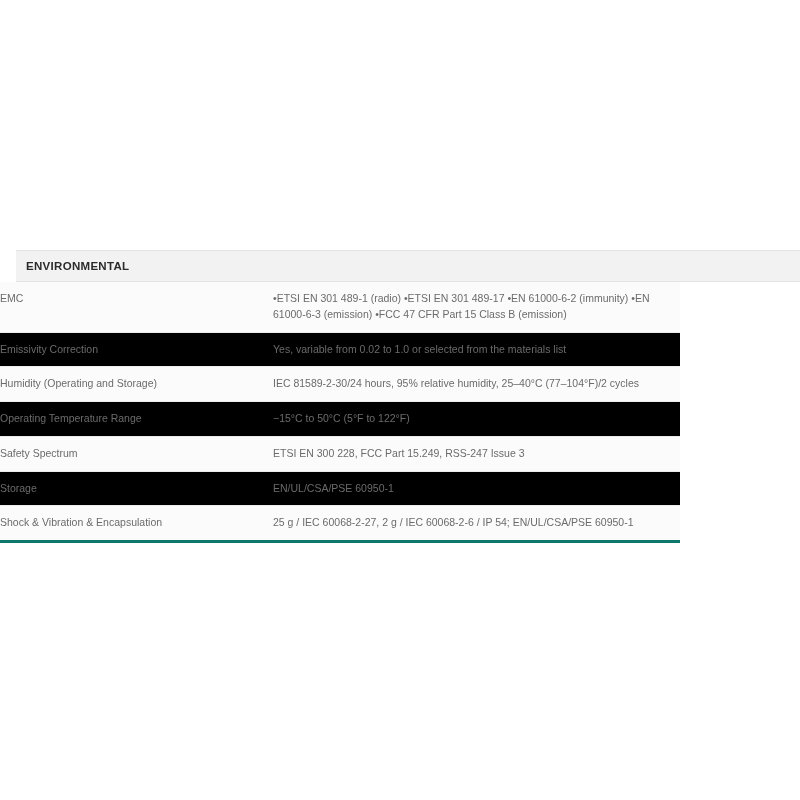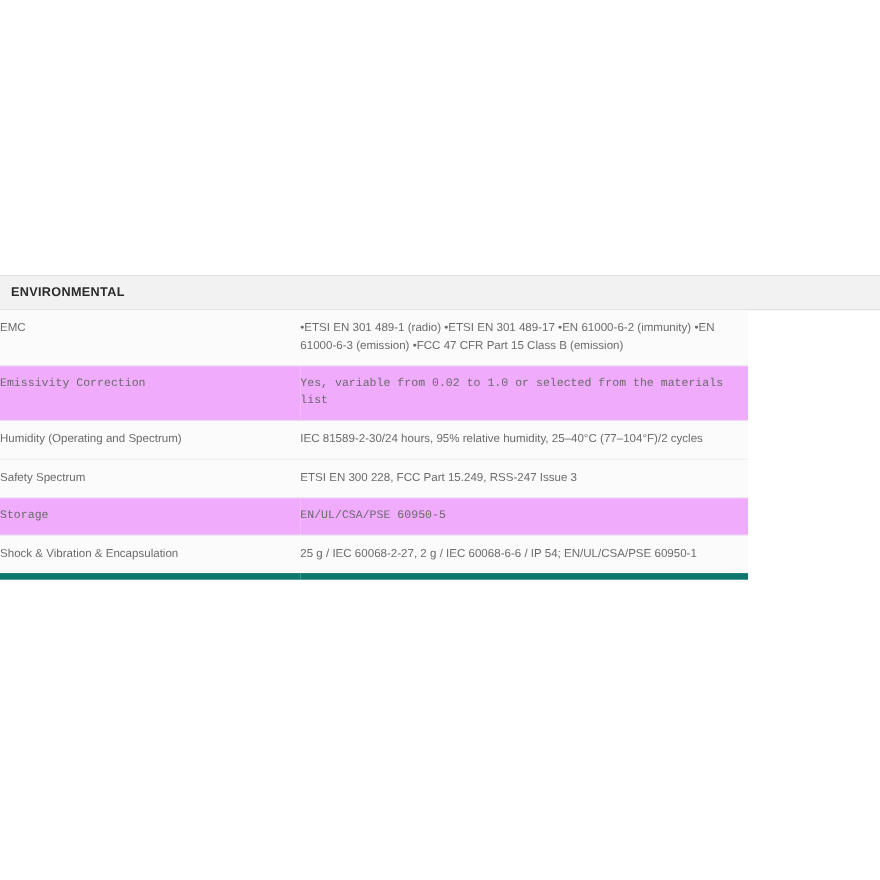--- a/index.html
+++ b/index.html
@@ -27,34 +27,35 @@
 
   .section-header {
     background: #f2f2f2;
     border-top: 1px solid #e2e2e2;
     border-bottom: 1px solid #e2e2e2;
     padding: 9px 0 9px 10px;
     font-size: 11.5px;
     font-weight: bold;
     letter-spacing: 0.3px;
     color: #2b2b2b;
+    margin-left: 16px;
   }
 
   table.spec-table {
     width: 680px;
     border-collapse: collapse;
     table-layout: fixed;
   }
 
   table.spec-table tr {
     border-bottom: 1px solid #ededed;
   }
 
   table.spec-table tr:last-child {
-    border-bottom: 6px solid #0f766e;
+    border-bottom: 3px solid #0f766e;
   }
 
   table.spec-table td {
     vertical-align: top;
     font-size: 10.5px;
     color: #6b6b6b;
     line-height: 1.5;
     padding: 9px 8px 9px 0;
   }
 
@@ -68,52 +69,55 @@
     padding-left: 2px;
     padding-right: 40px;
     color: #6f6f6f;
   }
 
   .row-shade-odd td {
     background: #fbfbfb;
   }
 
   .row-shade-even td {
-    background: #f0abfc;
-    font-family: Liberation Mono, monospace;
+    background: #000000;
   }
 </style>
 </head>
 <body>
 
 <div class="page">
   <div class="spec-block">
     <div class="section-header">ENVIRONMENTAL</div>
     <table class="spec-table">
       <tbody>
         <tr class="row-shade-odd">
           <td class="label-cell">EMC</td>
           <td class="value-cell">•ETSI EN 301 489-1 (radio) •ETSI EN 301 489-17 •EN 61000-6-2 (immunity) •EN 61000-6-3 (emission) •FCC 47 CFR Part 15 Class B (emission)</td>
         </tr>
         <tr class="row-shade-even">
           <td class="label-cell">Emissivity Correction</td>
           <td class="value-cell">Yes, variable from 0.02 to 1.0 or selected from the materials list</td>
         </tr>
         <tr class="row-shade-odd">
-          <td class="label-cell">Humidity (Operating and Spectrum)</td>
+          <td class="label-cell">Humidity (Operating and Storage)</td>
           <td class="value-cell">IEC 81589-2-30/24 hours, 95% relative humidity, 25–40°C (77–104°F)/2 cycles</td>
+        </tr>
+        <tr class="row-shade-even">
+          <td class="label-cell">Operating Temperature Range</td>
+          <td class="value-cell">−15°C to 50°C (5°F to 122°F)</td>
         </tr>
         <tr class="row-shade-odd">
           <td class="label-cell">Safety Spectrum</td>
           <td class="value-cell">ETSI EN 300 228, FCC Part 15.249, RSS-247 Issue 3</td>
         </tr>
         <tr class="row-shade-even">
           <td class="label-cell">Storage</td>
-          <td class="value-cell">EN/UL/CSA/PSE 60950-5</td>
+          <td class="value-cell">EN/UL/CSA/PSE 60950-1</td>
         </tr>
         <tr class="row-shade-odd">
           <td class="label-cell">Shock &amp; Vibration &amp; Encapsulation</td>
-          <td class="value-cell">25 g / IEC 60068-2-27, 2 g / IEC 60068-6-6 / IP 54; EN/UL/CSA/PSE 60950-1</td>
+          <td class="value-cell">25 g / IEC 60068-2-27, 2 g / IEC 60068-2-6 / IP 54; EN/UL/CSA/PSE 60950-1</td>
         </tr>
       </tbody>
     </table>
   </div>
 </div>
 
 </body></html>

